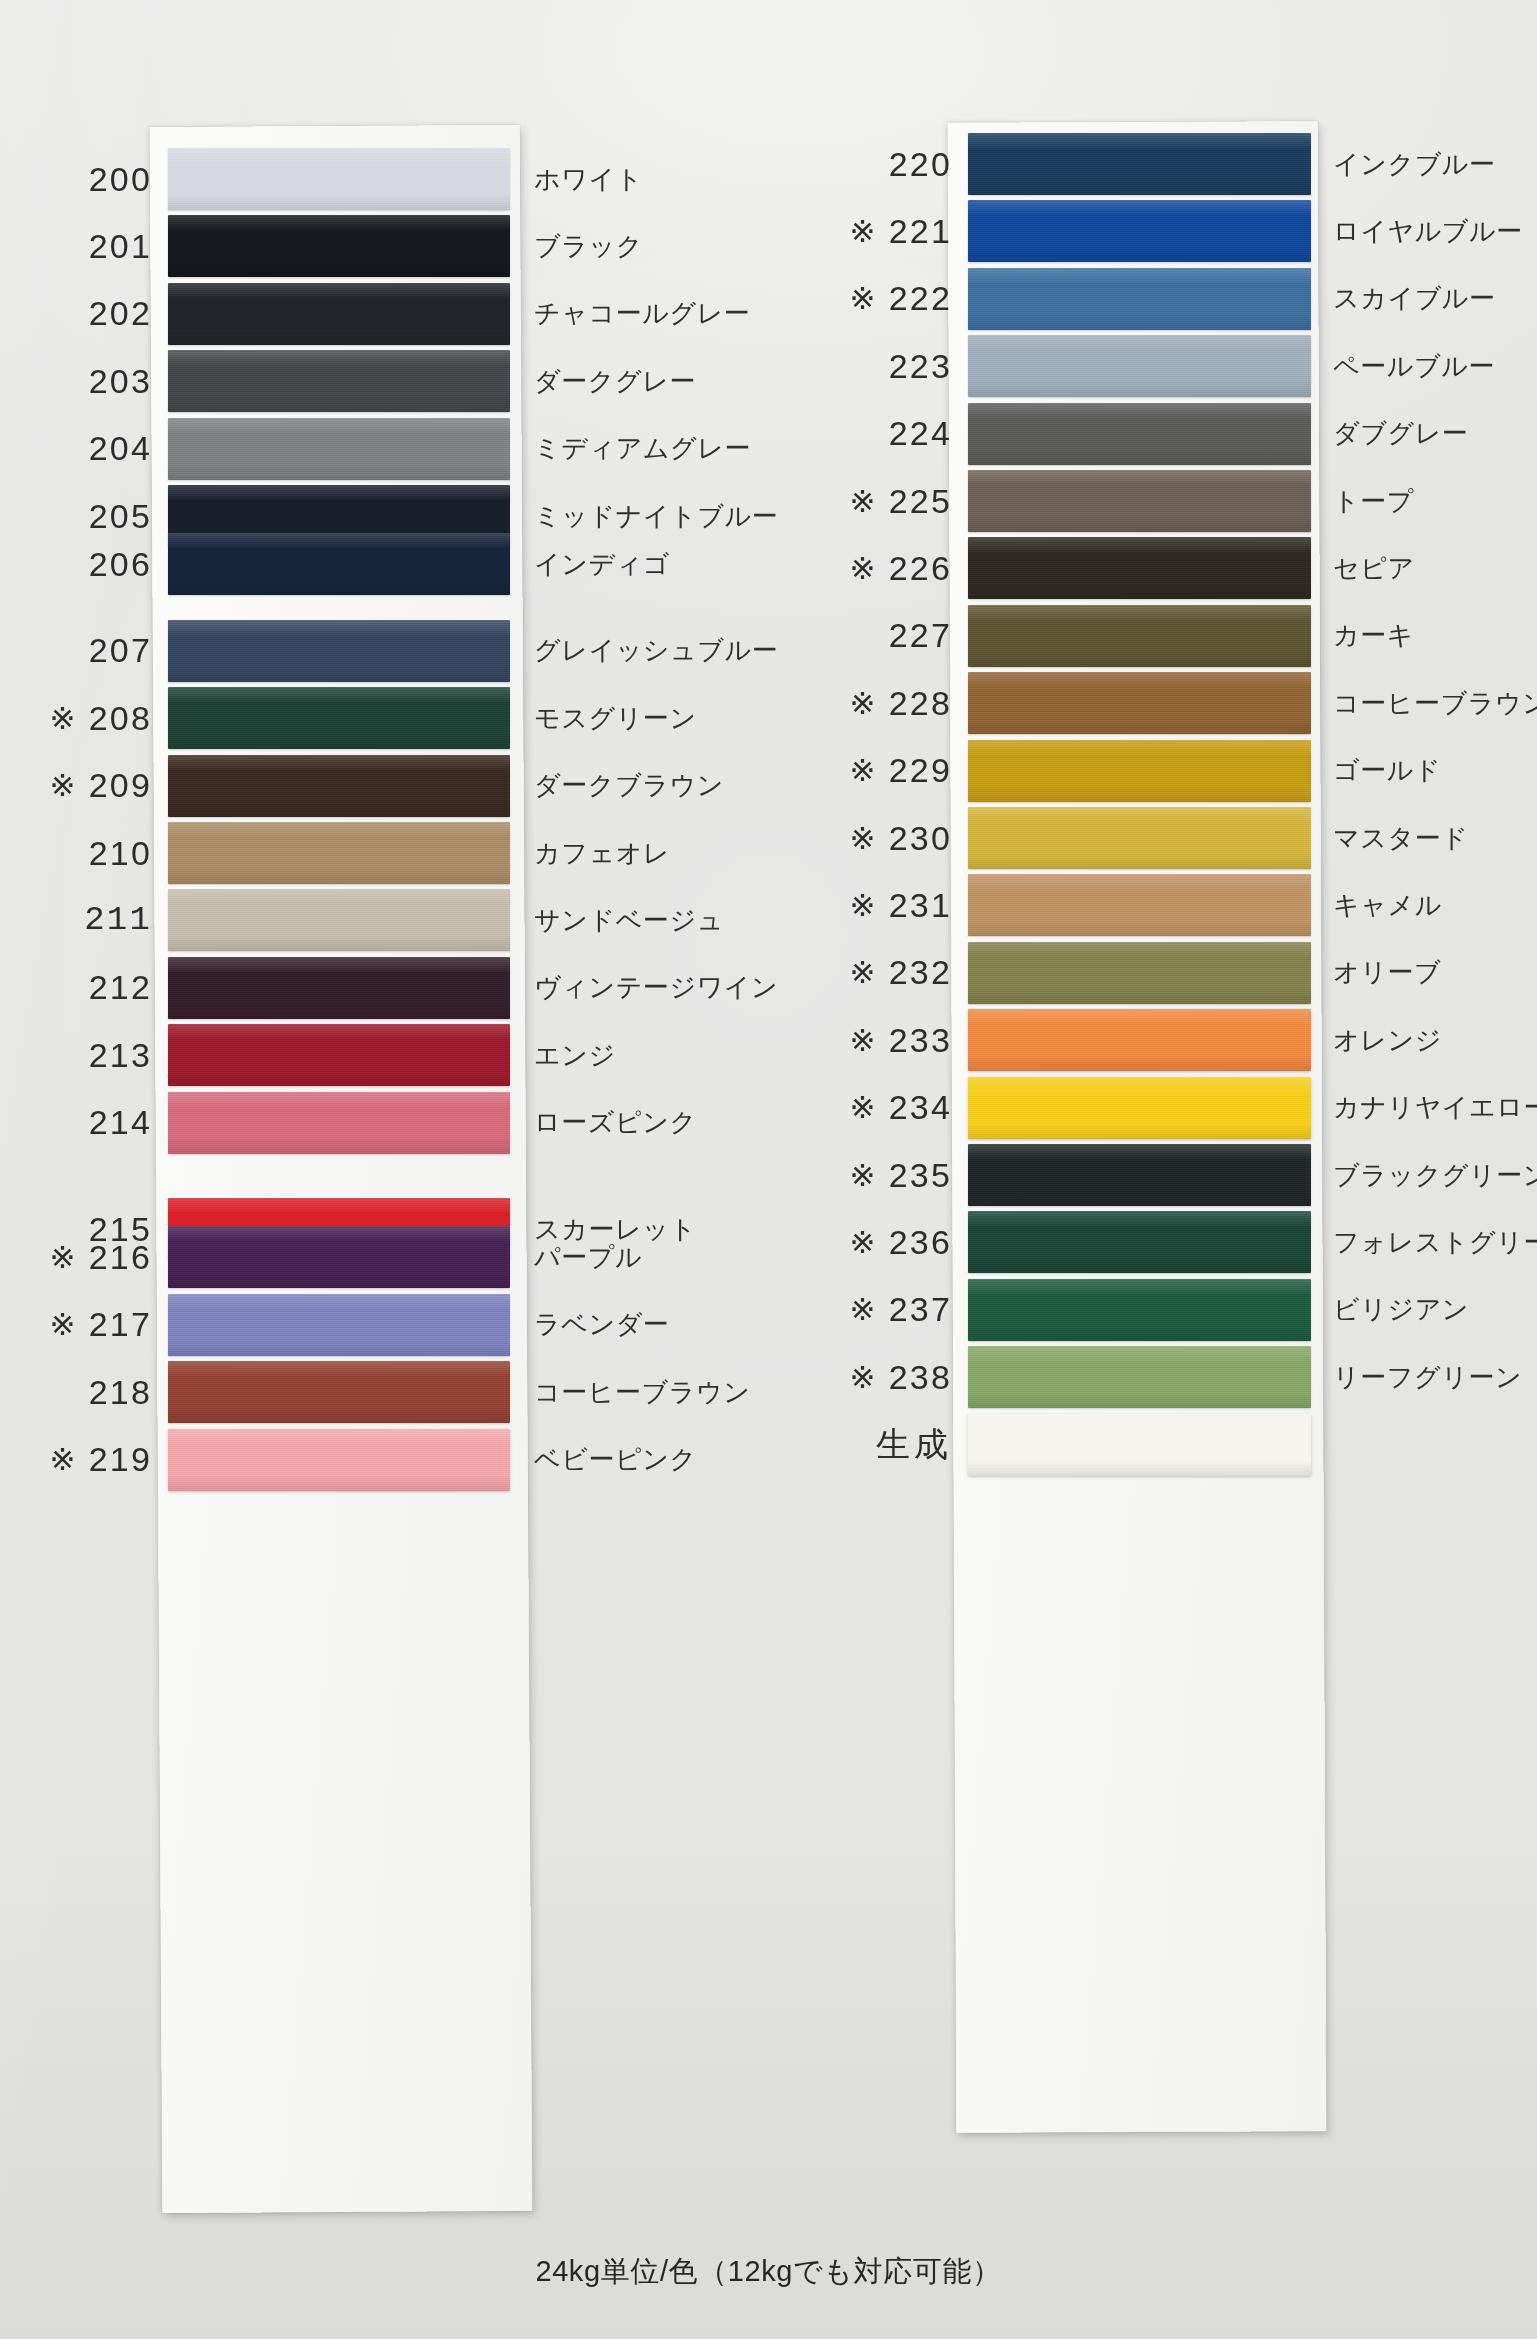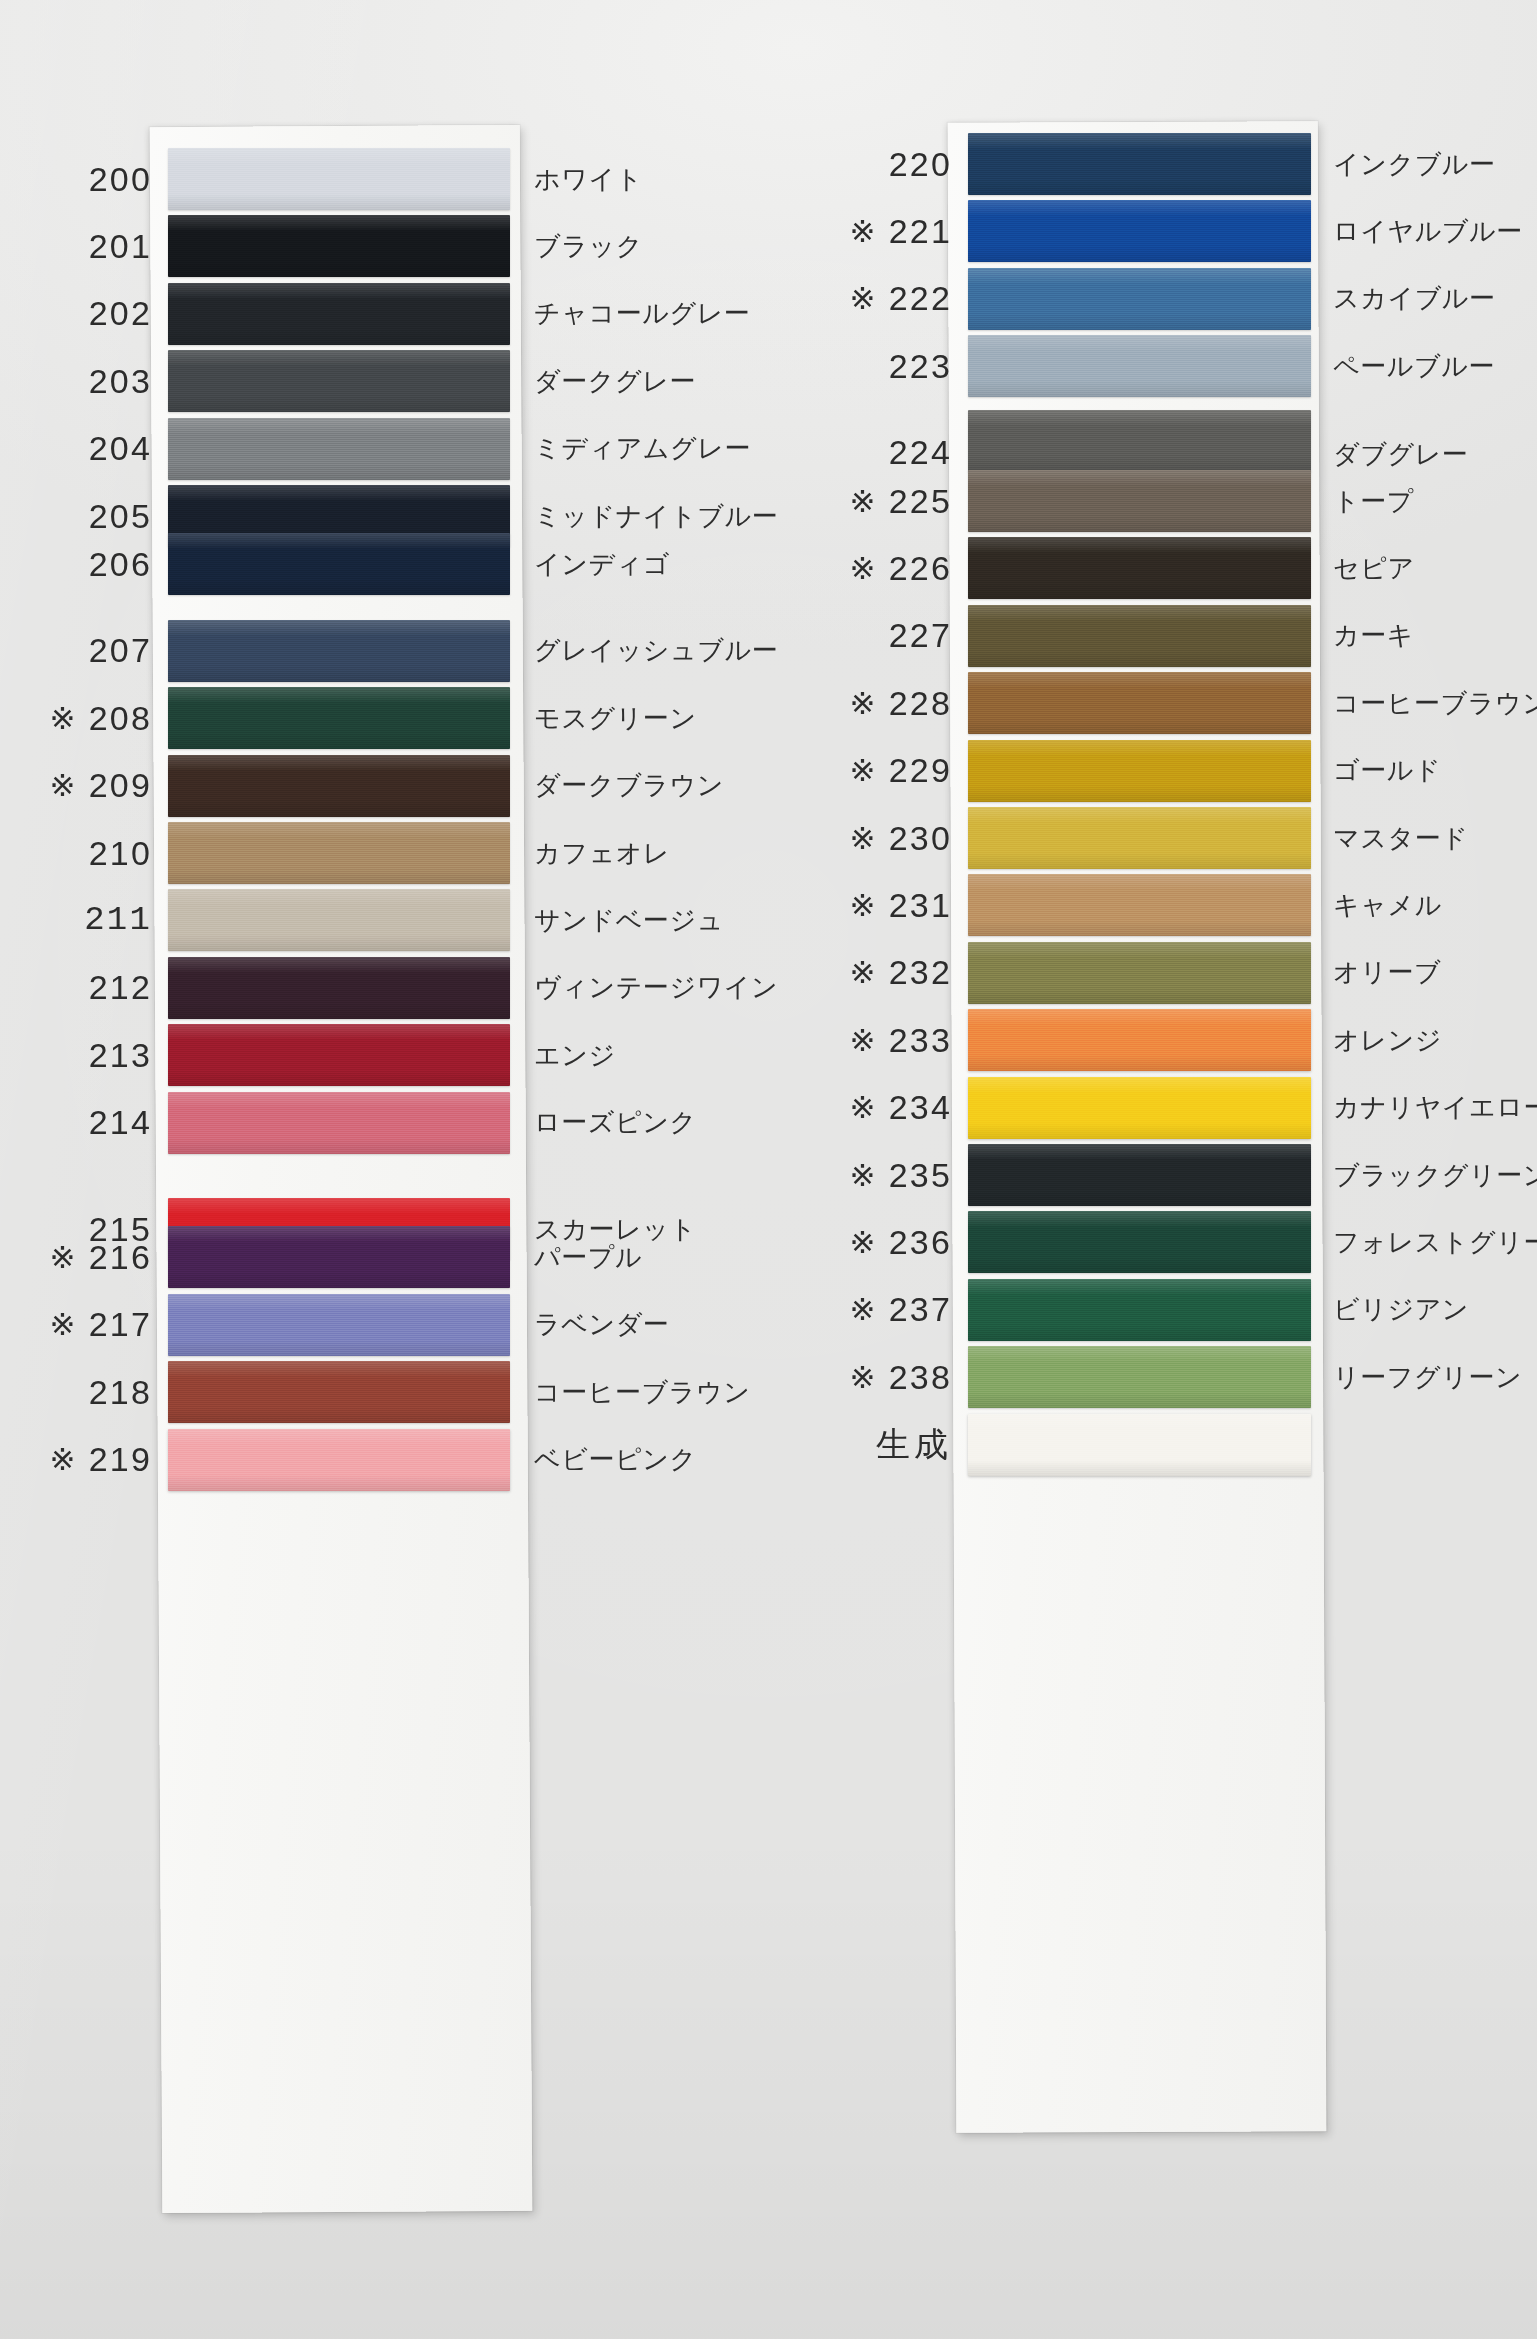--- a/index.html
+++ b/index.html
@@ -288,21 +288,21 @@
         <div class="cname">スカイブルー</div>
       </div>
       <div class="row" style="top: 328.2px;">
         <div class="code">
           <span class="mark off">※</span>
           <span>223</span>
         </div>
         <div class="swatch" style="background: rgb(158, 173, 186);"></div>
         <div class="cname">ペールブルー</div>
       </div>
-      <div class="row" style="top: 395.6px; align-items: flex-end;">
+      <div class="row" style="top: 395.6px;">
         <div class="code">
           <span class="mark off">※</span>
           <span>224</span>
         </div>
         <div class="swatch" style="background: rgb(91, 91, 88);"></div>
         <div class="cname">ダブグレー</div>
       </div>
       <div class="row" style="top: 463px;">
         <div class="code">
           <span class="mark">※</span>
@@ -418,13 +418,14 @@
       <div class="row" style="top: 1406.6px;">
         <div class="code">
           <span class="mark off">※</span>
           <span style="letter-spacing: 4px;">生成</span>
         </div>
         <div class="swatch pale" style="background: rgb(246, 244, 238);"></div>
         <div class="cname"></div>
       </div>
     </div>
 
+  <div class="footer foot2">24kg単位/色（12kgでも対応可能）</div>
 </div>
 
 </body></html>

